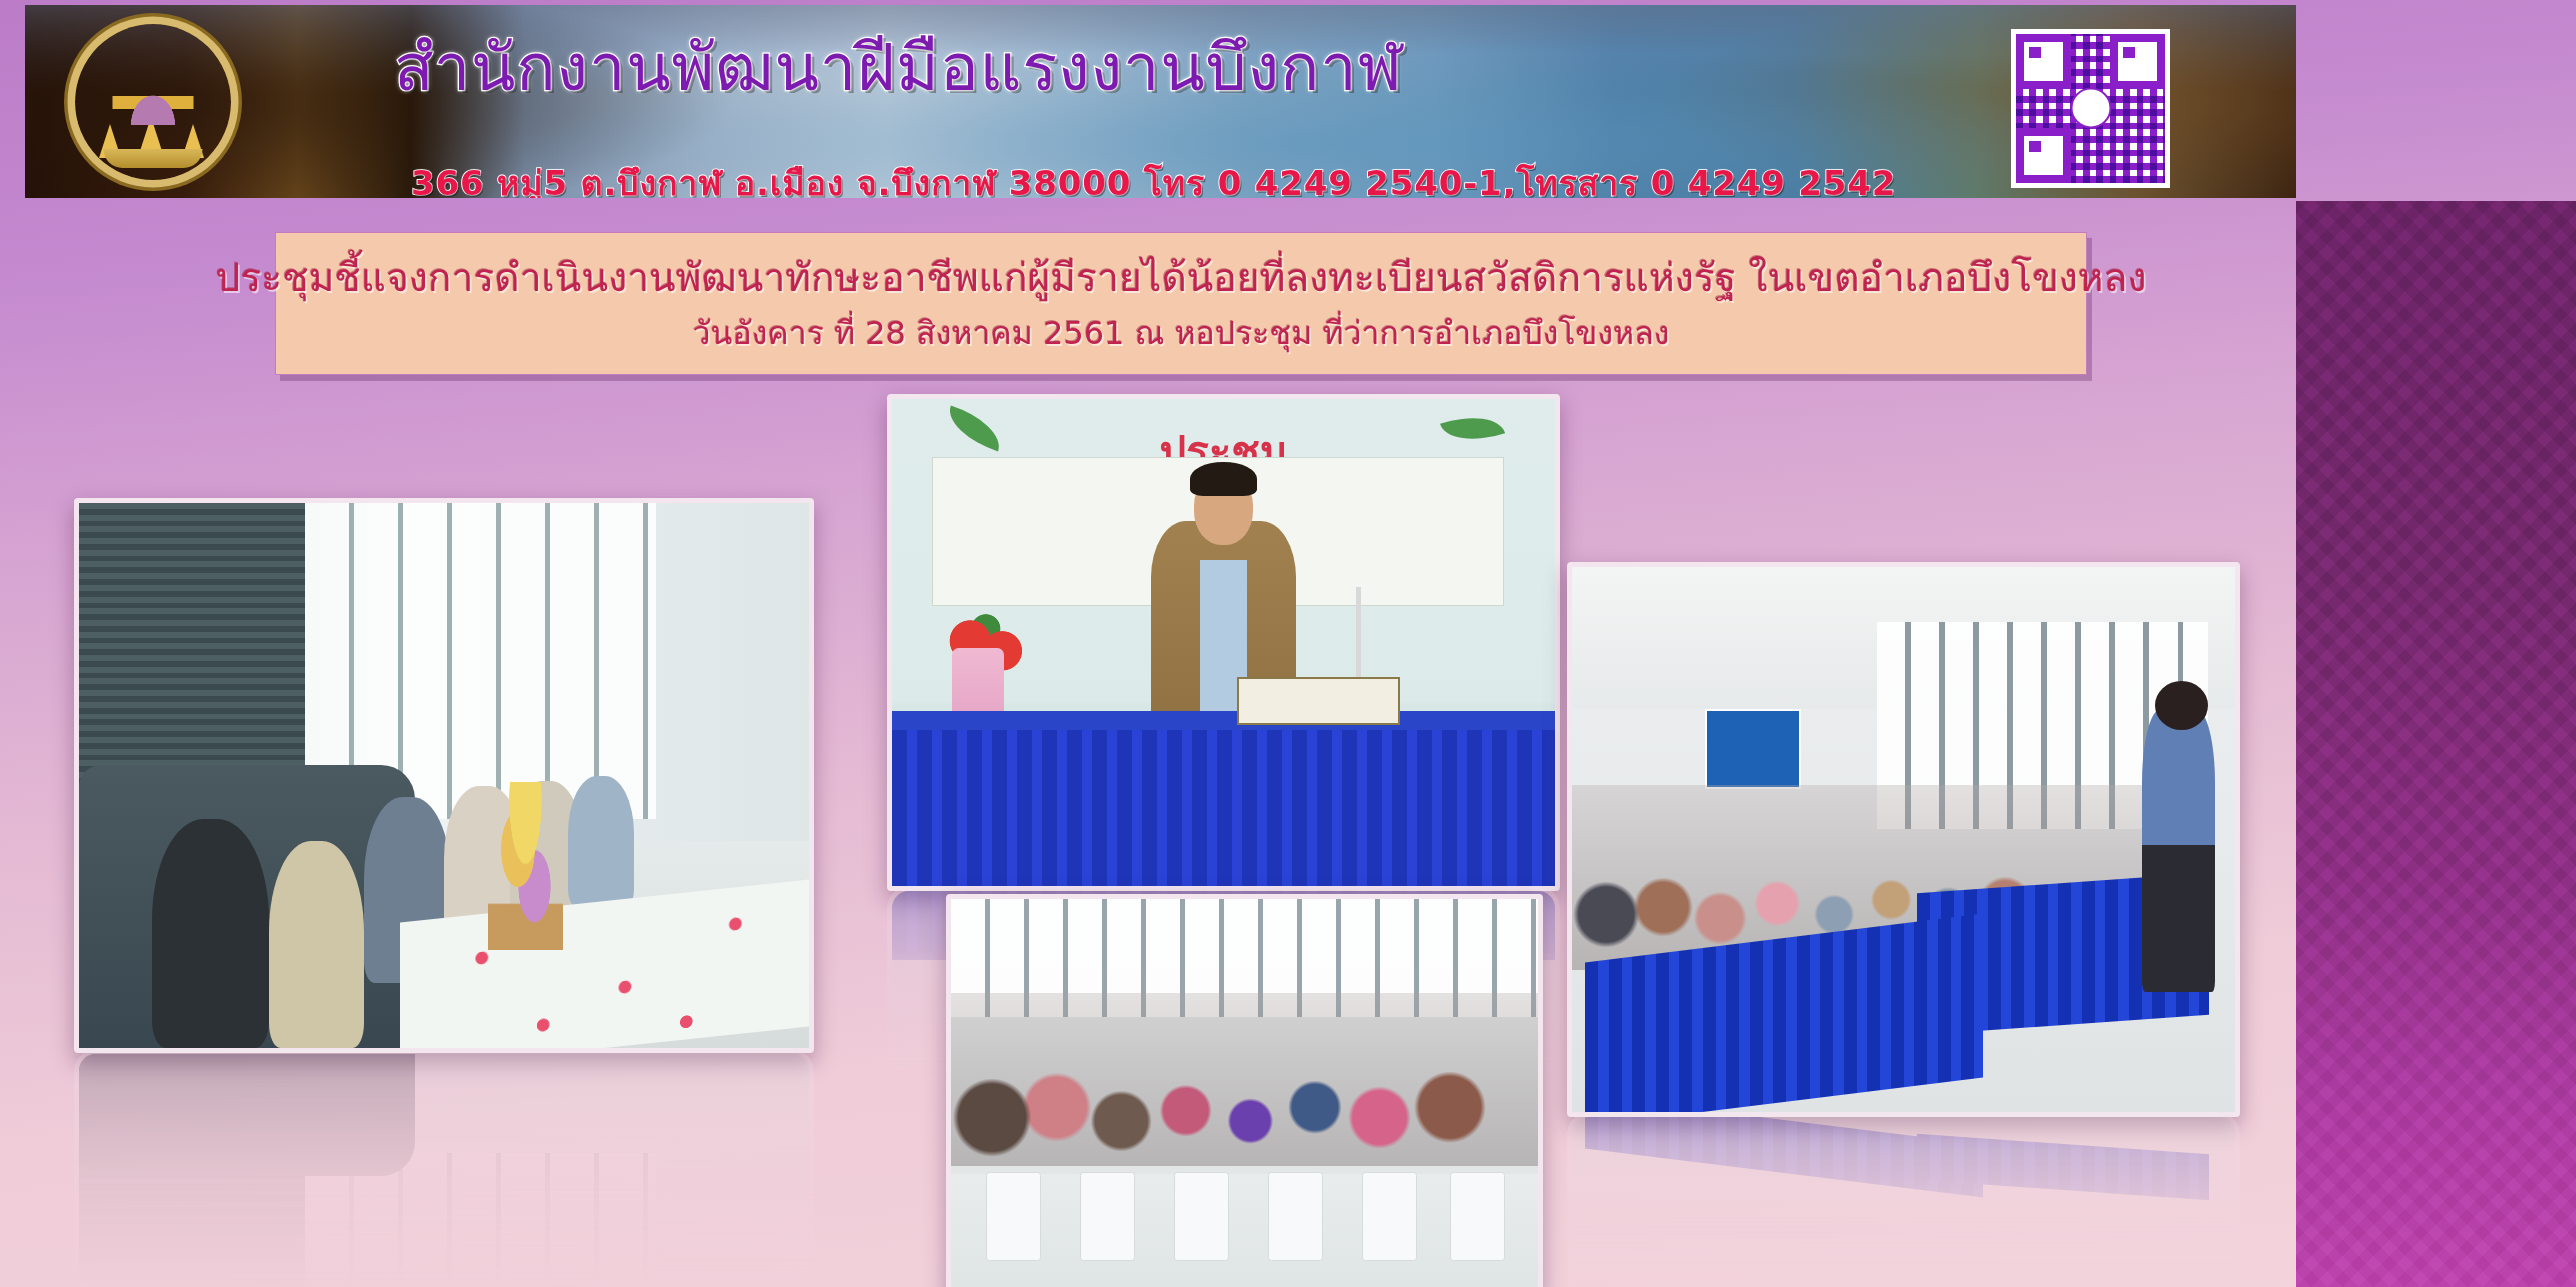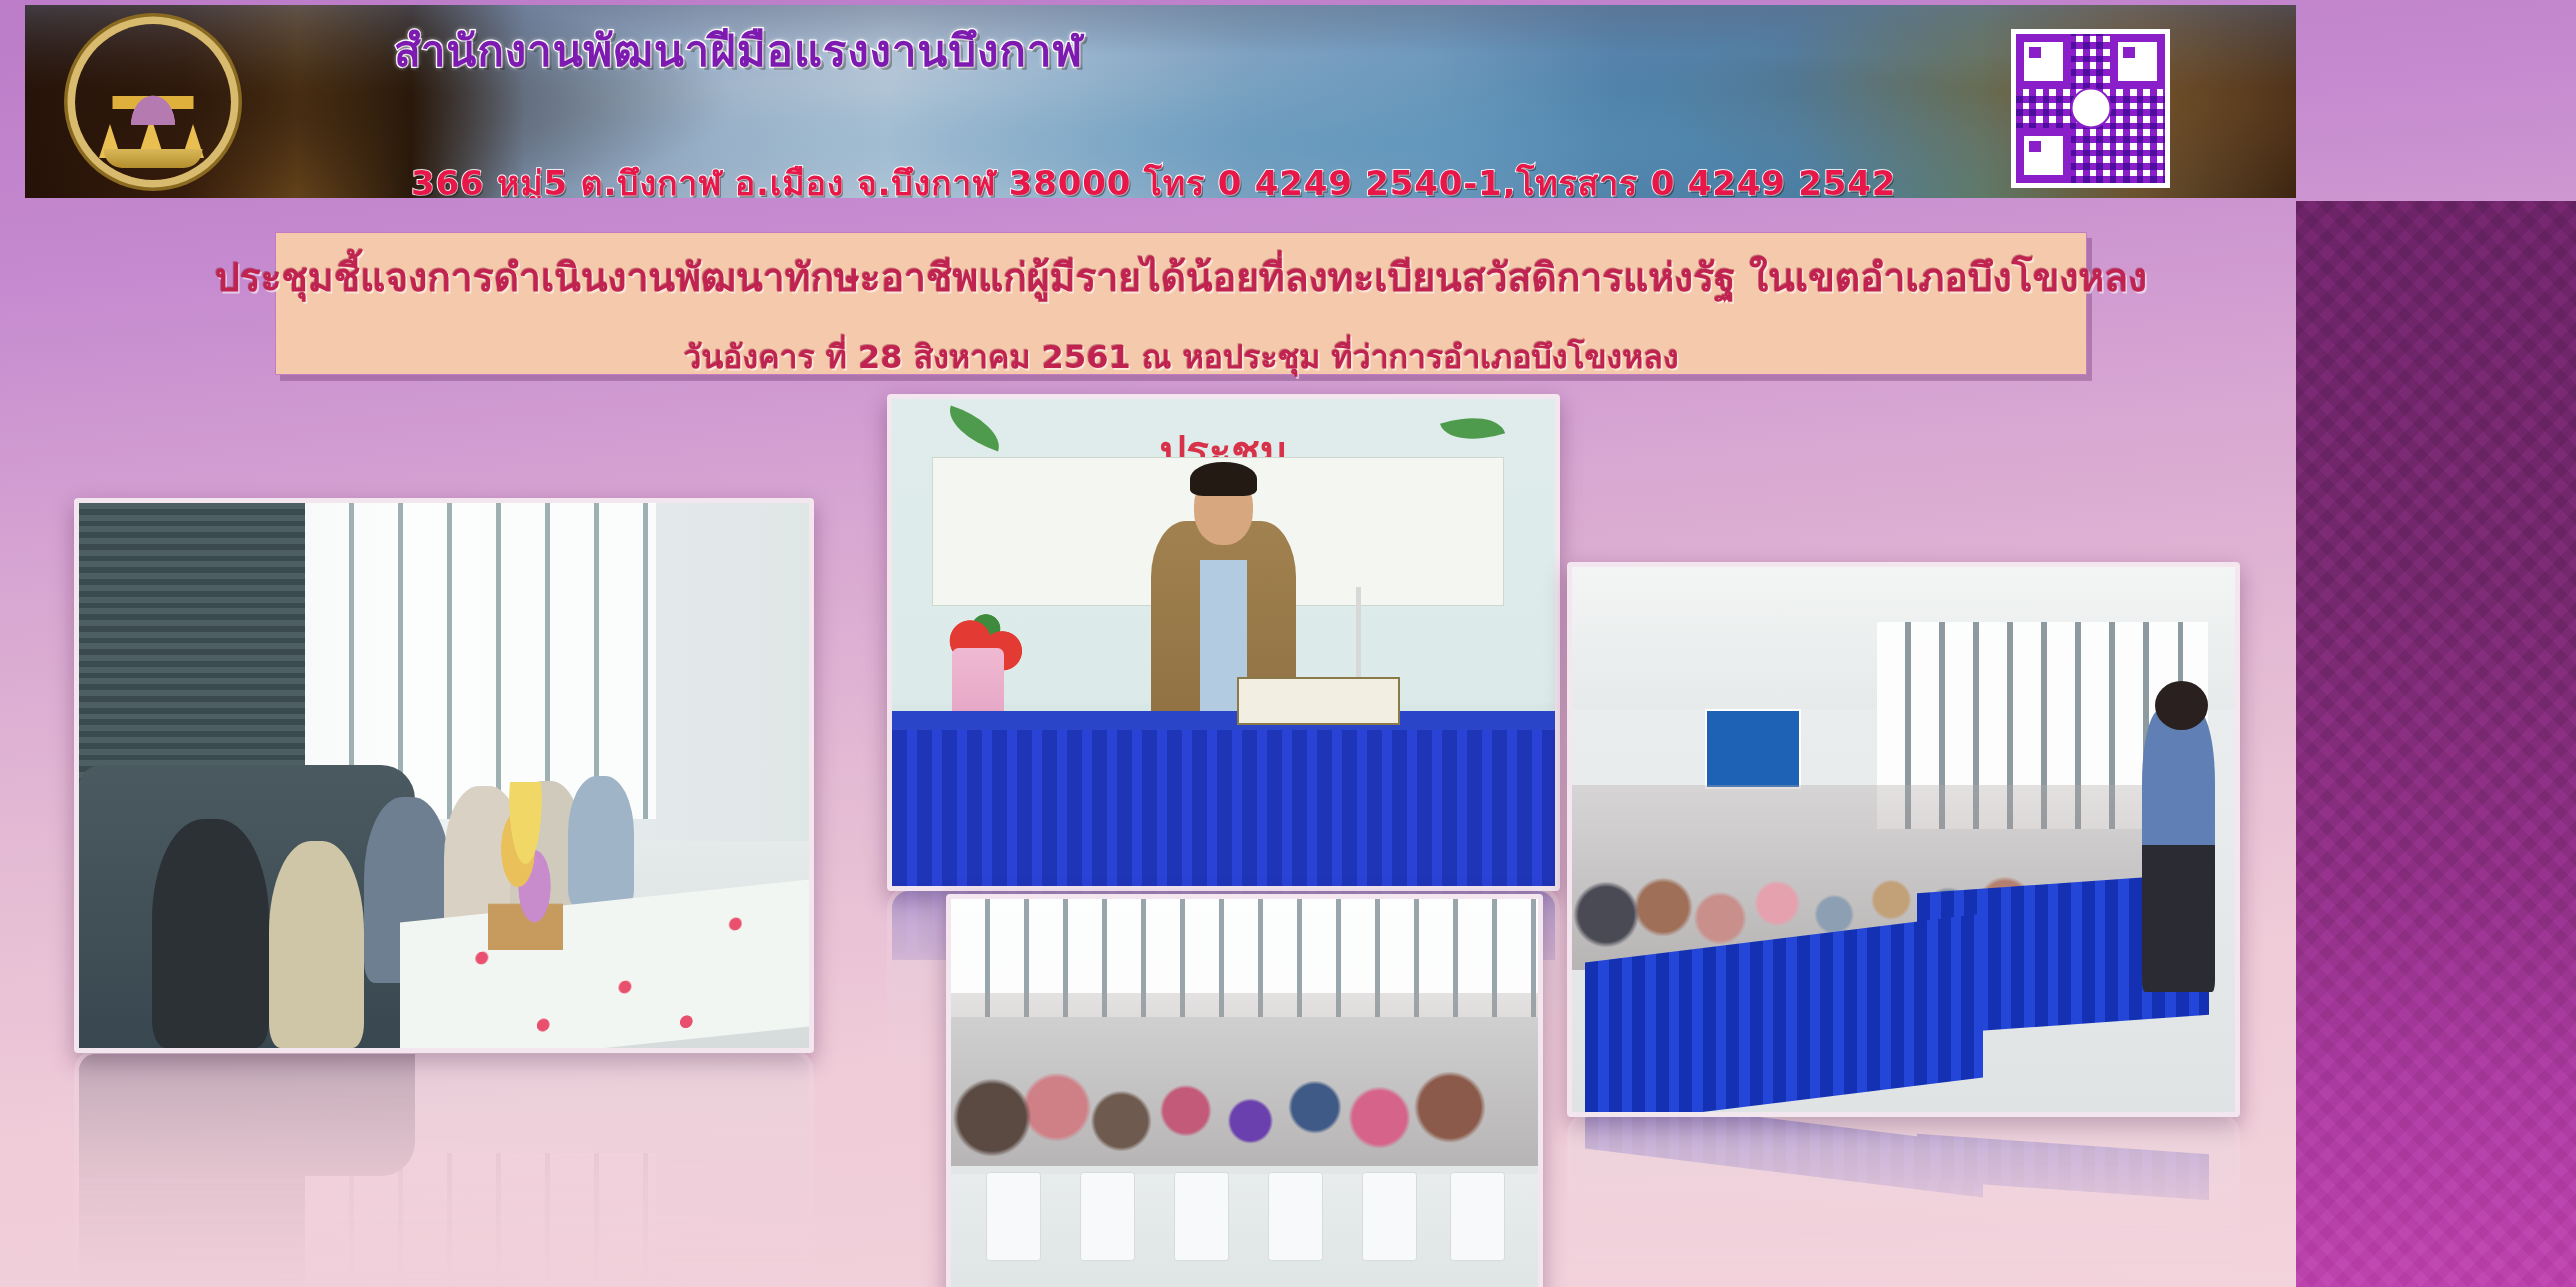--- a/index.html
+++ b/index.html
@@ -52,21 +52,21 @@
     width:81px;height:54px;
     background:
       radial-gradient(ellipse at 50% 100%, #b57ab0 0%, #b57ab0 38%, rgba(0,0,0,0) 39%),
       linear-gradient(180deg,rgba(0,0,0,0) 0%,rgba(0,0,0,0) 46%,#e0b03c 47%,#e0b03c 70%,rgba(0,0,0,0) 71%);
   }
   .spire{position:absolute;bottom:22px;width:0;height:0;border-left:11px solid transparent;border-right:11px solid transparent;border-bottom:34px solid #e9bf52;}
   #emblemRibbon{position:absolute;left:50%;bottom:11.7px;transform:translateX(-50%);width:99px;height:18.5px;border-radius:0 0 50px 50px;background:linear-gradient(180deg,#d9b758,#b48e2d);}
   
   #bannerThai{
     position:absolute;left:369px;top:10px;
-    font-size:44px;font-weight:bold;letter-spacing:0.8px;
+    font-size:65px;font-weight:normal;letter-spacing:0.8px;
     color:#7d1bb0;
     -webkit-text-stroke:2.5px #ffffff;
     paint-order:stroke fill;
     text-shadow:0 0 1.7px #fff,0 0 5px #fff,3.4px 3.4px 0 rgba(0,0,0,.35);
     white-space:nowrap;
   }
   #bannerUrl{
     position:absolute;left:369px;top:88px;
     font-size:52px;font-weight:bold;letter-spacing:0.8px;
     color:#f2f2f2;
@@ -97,23 +97,22 @@
   
   #titleBox{
     position:absolute;left:275px;top:232px;width:1812px;height:143px;
     background:#f5c9ab;
     border:1.7px solid #c57bbf;
     box-shadow:5px 5.9px 0 rgba(90,30,90,.30);
     display:flex;flex-direction:column;align-items:center;justify-content:center;
     box-sizing:border-box;
   }
   .titleLine{
-    color:#c0234f;font-weight:bold;white-space:nowrap;line-height:1.2;
+    color:#c0234f;font-weight:normal;white-space:nowrap;line-height:1.2;
     text-shadow:1.7px 1.7px 0 rgba(255,255,255,.55),-0.8px -0.8px 0 rgba(140,20,50,.45);
-    margin-top:24px;
   }
   #titleLine1{font-size:39px;margin-bottom:11.7px;}
   #titleLine2{font-size:32px;}
   
   .photo{
     position:absolute;border-radius:4px;overflow:hidden;
     border:5px solid #f3e6ef;
     box-shadow:0 8.4px 22px rgba(70,20,70,.35);
     background:#cfd8dd;
   }

